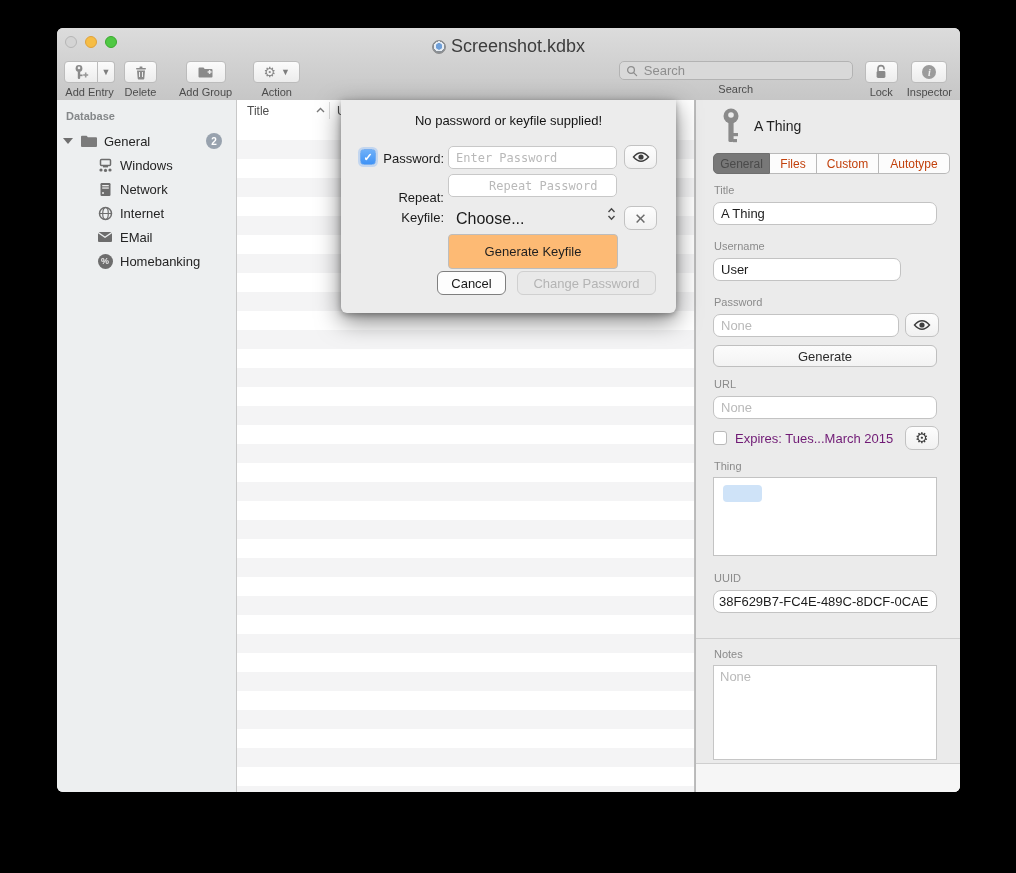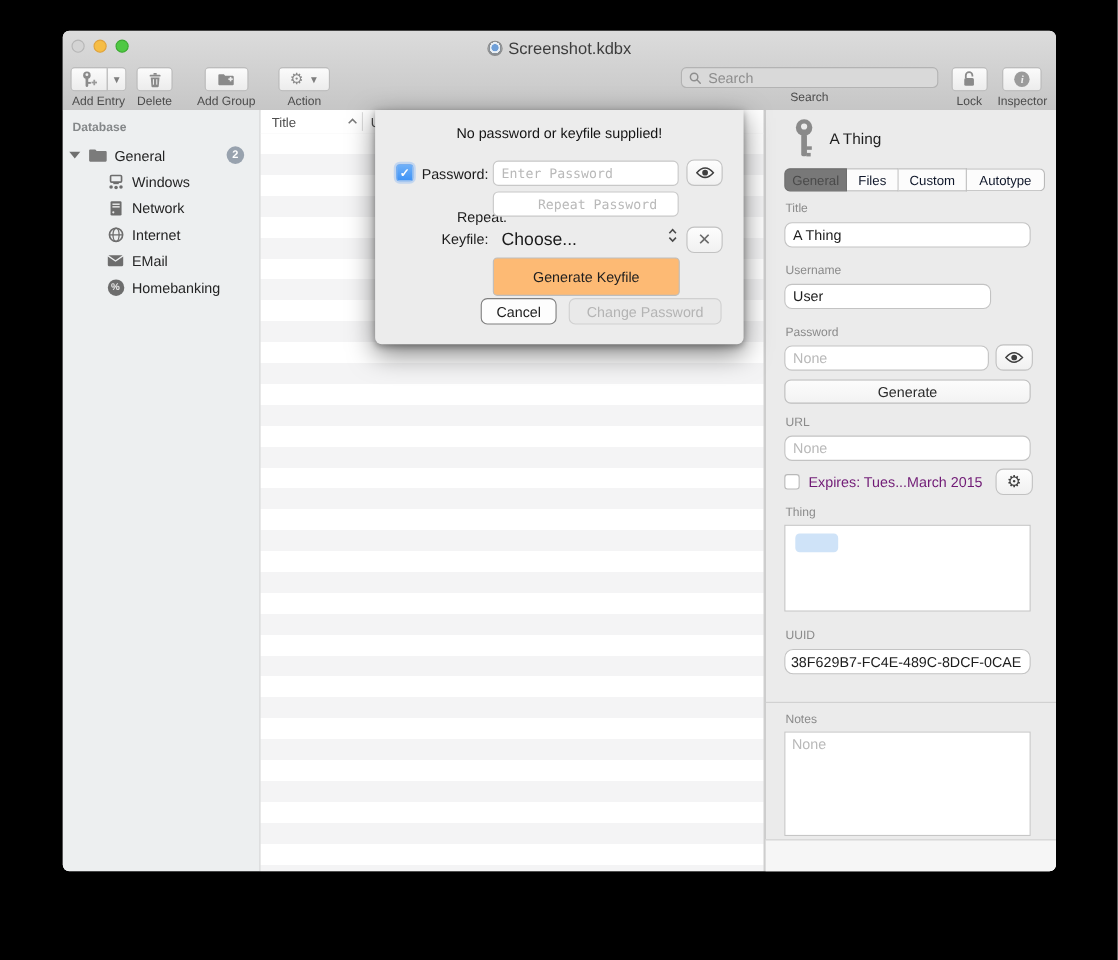--- a/index.html
+++ b/index.html
@@ -8,21 +8,21 @@
   .window{position:absolute;left:57px;top:28px;width:903px;height:764px;border-radius:6px;overflow:hidden;
           background:#ececec;box-shadow:0 18px 40px rgba(0,0,0,.55);}
   
   .chrome{position:absolute;left:0;top:0;right:0;height:72px;background:linear-gradient(#dcdcdc,#c6c6c6);
           border-bottom:1px solid #a9a9a9;}
   .traffic{position:absolute;top:8px;left:8px;display:flex;gap:8px;}
   .light{width:12px;height:12px;border-radius:50%;box-sizing:border-box;}
   .l-close{background:#d4d4d4;border:1px solid #b6b6b6;}
   .l-min{background:#f6bd45;border:1px solid #dfa23b;}
   .l-zoom{background:#4fc843;border:1px solid #3aa92f;}
-  .win-title{position:absolute;top:8px;left:0;right:0;text-align:center;font-size:15px;color:#3d3d3d;}
+  .win-title{position:absolute;top:8px;left:0;right:0;text-align:center;font-size:18px;color:#3d3d3d;}
   .doc-ic{display:inline-block;width:12px;height:12px;border-radius:50%;background:radial-gradient(circle at 50% 45%, #6f9fd8 0 3px, #e8eef4 3.5px 5px, #8a9096 5px);vertical-align:-2px;margin-right:5px;border:0.5px solid #8d8d8d;}
   .toolbar{position:absolute;left:0;top:30px;right:0;height:41px;display:flex;align-items:flex-start;padding:3px 8px 0 7px;box-sizing:border-box;}
   .tb-item{display:flex;flex-direction:column;align-items:center;margin-right:9px;}
   .tb-label{font-size:11px;color:#4c4c4c;margin-top:3px;white-space:nowrap;}
   .tb-btn{height:22px;background:linear-gradient(#fbfbfb,#ececec);border:1px solid #bcbcbc;border-radius:4px;
           display:flex;align-items:center;justify-content:center;box-sizing:border-box;color:#8a8a8a;}
   .tb-split{display:flex;height:22px;}
   .tb-split .main{width:34px;border-radius:4px 0 0 4px;}
   .tb-split .arrow{width:17px;border-left:none;border-radius:0 4px 4px 0;font-size:8px;color:#7e7e7e;}
   .chev{font-size:9px;color:#7e7e7e;line-height:1;}
@@ -56,21 +56,21 @@
   .inspector{width:265px;flex:none;background:#ebebeb;border-left:1px solid #b9b9b9;box-sizing:border-box;position:relative;font-size:13px;}
   .ins-label{position:absolute;font-size:11px;color:#8b8b8b;}
   .field{position:absolute;height:23px;background:#fff;border:1px solid #c3c3c3;border-radius:7px;box-sizing:border-box;
          font-size:13px;color:#1c1c1c;padding:0 7px;outline:none;font-family:"Liberation Sans",sans-serif;}
   .field::placeholder{color:#b9b9b9;}
   .sqbtn{position:absolute;width:34px;height:24px;background:linear-gradient(#fdfdfd,#f1f1f1);border:1px solid #c2c2c2;border-radius:7px;
          box-sizing:border-box;display:flex;align-items:center;justify-content:center;color:#3e3e3e;}
   .pushbtn{position:absolute;height:22px;background:linear-gradient(#fcfcfc,#f3f3f3);border:1px solid #bfbfbf;border-radius:6px;
            box-sizing:border-box;display:flex;align-items:center;justify-content:center;font-size:13px;color:#2b2b2b;}
   .seg{position:absolute;left:17px;top:53px;display:flex;height:21px;}
-  .seg-btn{border:1px solid #b9b9b9;border-left-width:0;background:#fcfcfc;color:#0f172a;font-size:12px;
+  .seg-btn{border:1px solid #b9b9b9;border-left-width:0;background:#fcfcfc;color:#c2410c;font-size:12px;
            display:flex;align-items:center;justify-content:center;box-sizing:border-box;}
   .seg-btn:first-child{border-left-width:1px;border-radius:5px 0 0 5px;}
   .seg-btn:last-child{border-radius:0 5px 5px 0;}
   .seg-sel{background:#787878;color:#4a4a4a;border-color:#6f6f6f;}
   .checkbox{width:14px;height:14px;background:#fff;border:1px solid #b9b9b9;border-radius:3px;box-sizing:border-box;}
   .tagsbox{position:absolute;left:17px;top:377px;width:224px;height:79px;background:#fff;border:1px solid #c3c3c3;box-sizing:border-box;}
   .tag-pill{position:absolute;left:9px;top:7px;width:39px;height:17px;background:#cfe3f8;border-radius:4px;}
   .ins-div{position:absolute;left:0;right:0;top:538px;height:1px;background:#cfcfcf;}
   .notes{position:absolute;left:17px;top:565px;width:224px;height:95px;background:#fff;border:1px solid #c6c6c6;box-sizing:border-box;
          font-size:13px;color:#1c1c1c;padding:3px 6px;resize:none;outline:none;font-family:"Liberation Sans",sans-serif;}
@@ -353,21 +353,21 @@
     <input class="dlg-field" style="top: 46px;" placeholder="Enter Password">
     <div class="sqbtn" style="left:283px;top:45px;width:33px;">
       <span>
         <svg width="18" height="12" viewBox="0 0 18 12">
             <path d="M1.5 6 Q9 -2.5 16.5 6 Q9 14.5 1.5 6 Z" fill="none" stroke="#3e3e3e" stroke-width="1.4"></path>
             <circle cx="9" cy="6" r="2.6" fill="#3e3e3e"></circle>
           </svg>
       </span>
     </div>
 
-    <div class="dlg-label" style="top:90px;margin-left:17px;">Repeat:</div>
+    <div class="dlg-label" style="top:90px;">Repeat:</div>
     <input class="dlg-field" style="top: 74px; padding-left: 40px;" placeholder="Repeat Password">
 
     <div class="dlg-label" style="top:110px;">Keyfile:</div>
     <div class="popup">Choose...</div>
     <span class="stepper">
       <svg width="9" height="14" viewBox="0 0 9 14">
           <polyline points="1.5,5 4.5,1.8 7.5,5" fill="none" stroke="#4a4a4a" stroke-width="1.4"></polyline>
           <polyline points="1.5,9 4.5,12.2 7.5,9" fill="none" stroke="#4a4a4a" stroke-width="1.4"></polyline>
         </svg>
     </span>

